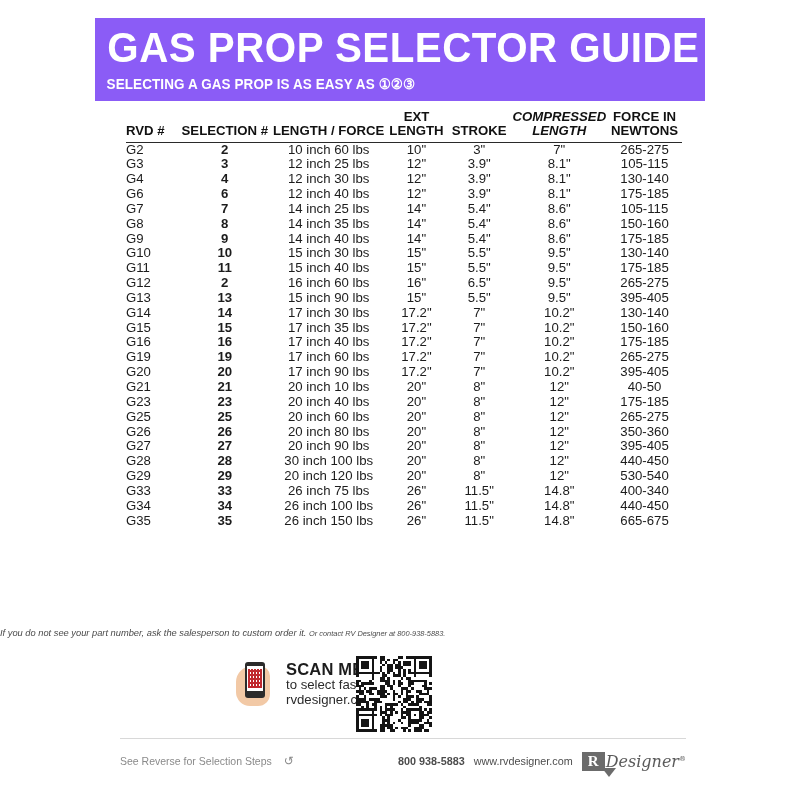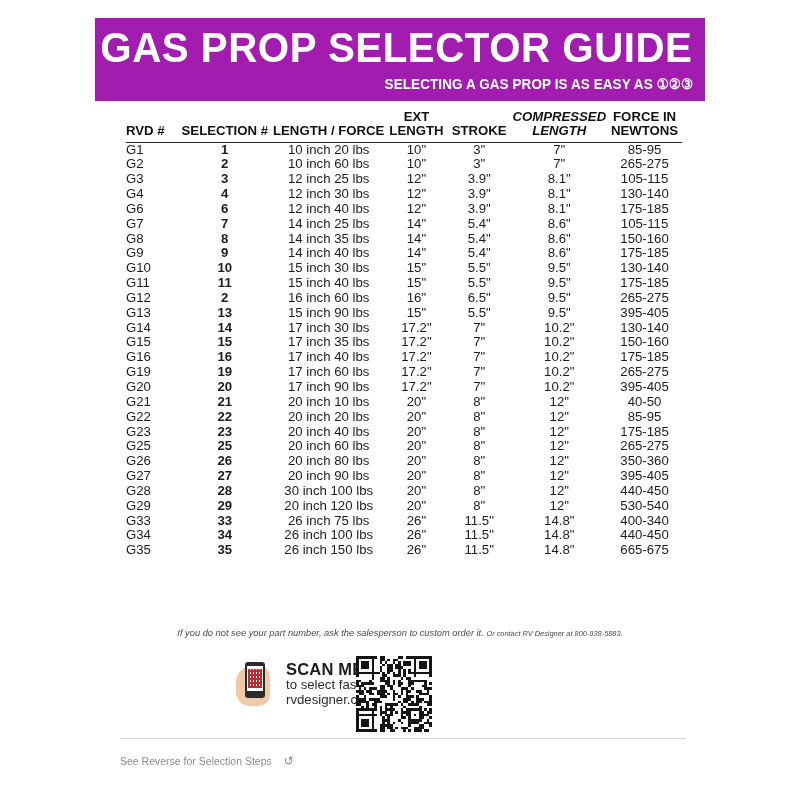--- a/index.html
+++ b/index.html
@@ -16,24 +16,24 @@
     position: relative;
   }
 
   
   .banner {
     position: absolute;
     left: 95px;
     top: 18px;
     width: 610px;
     height: 83px;
-    background: #a21caf;
+    background: #8b5cf6;
     display: flex;
     flex-direction: column;
-    align-items: flex-end;
+    align-items: flex-start;
     justify-content: center;
   }
   .banner-title {
     color: #ffffff;
     font-family: "Liberation Sans Narrow", "Liberation Sans", sans-serif;
     font-weight: bold;
     font-size: 42px;
     letter-spacing: 0.5px;
     line-height: 1;
     transform: scaleX(0.96);
@@ -94,21 +94,20 @@
   td.c-stroke { text-align: center; }
   td.c-comp   { text-align: center; }
   td.c-force  { text-align: center; }
 
   
   .footnote {
     position: absolute;
     left: 0;
     top: 628px;
     width: 800px;
-    text-align: center;
     font-style: italic;
     color: #4a4a4a;
     font-size: 9.3px;
   }
   .footnote .small {
     font-size: 7.4px;
     font-style: italic;
   }
 
   
@@ -245,29 +244,20 @@
 LENGTH</th>
         <th class="c-stroke">STROKE</th>
         <th class="c-comp">COMPRESSED
 LENGTH</th>
         <th class="c-force">FORCE IN
 NEWTONS</th>
       </tr>
     </thead>
     <tbody id="spec-body">
         <tr>
-          <td class="c-rvd">G1</td>
-          <td class="c-sel">1</td>
-          <td class="c-lf">10 inch 20 lbs</td>
-          <td class="c-ext">10"</td>
-          <td class="c-stroke">3"</td>
-          <td class="c-comp">7"</td>
-          <td class="c-force">85-95</td>
-        </tr>
-        <tr>
           <td class="c-rvd">G2</td>
           <td class="c-sel">2</td>
           <td class="c-lf">10 inch 60 lbs</td>
           <td class="c-ext">10"</td>
           <td class="c-stroke">3"</td>
           <td class="c-comp">7"</td>
           <td class="c-force">265-275</td>
         </tr>
         <tr>
           <td class="c-rvd">G3</td>
@@ -405,29 +395,20 @@
           <td class="c-force">395-405</td>
         </tr>
         <tr>
           <td class="c-rvd">G21</td>
           <td class="c-sel">21</td>
           <td class="c-lf">20 inch 10 lbs</td>
           <td class="c-ext">20"</td>
           <td class="c-stroke">8"</td>
           <td class="c-comp">12"</td>
           <td class="c-force">40-50</td>
-        </tr>
-        <tr>
-          <td class="c-rvd">G22</td>
-          <td class="c-sel">22</td>
-          <td class="c-lf">20 inch 20 lbs</td>
-          <td class="c-ext">20"</td>
-          <td class="c-stroke">8"</td>
-          <td class="c-comp">12"</td>
-          <td class="c-force">85-95</td>
         </tr>
         <tr>
           <td class="c-rvd">G23</td>
           <td class="c-sel">23</td>
           <td class="c-lf">20 inch 40 lbs</td>
           <td class="c-ext">20"</td>
           <td class="c-stroke">8"</td>
           <td class="c-comp">12"</td>
           <td class="c-force">175-185</td>
         </tr>
@@ -968,13 +949,22 @@
       <rect x="27" y="28" width="1" height="1"></rect>
     </g>
 </svg>
 
 <div class="footer-rule"></div>
 <div class="footer">
   <div class="footer-left">
     <span>See Reverse for Selection Steps</span>
     <span class="reverse-arrow">↺</span>
   </div>
+  <div class="footer-right">
+    <span class="footer-phone">800 938-5883</span>
+    <span class="footer-web">www.rvdesigner.com</span>
+    <span class="logo">
+      <span class="logo-r">R</span>
+      <span class="logo-tail"></span>
+      <span class="logo-word"><span>Designer</span><span class="logo-reg">®</span></span>
+    </span>
+  </div>
 </div>
 
 </body></html>

